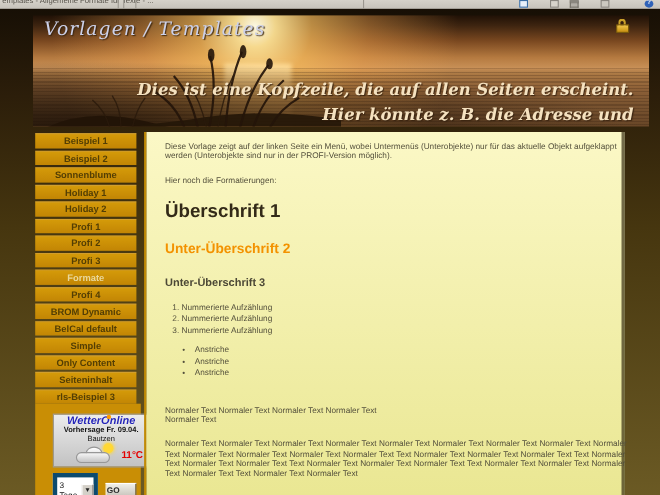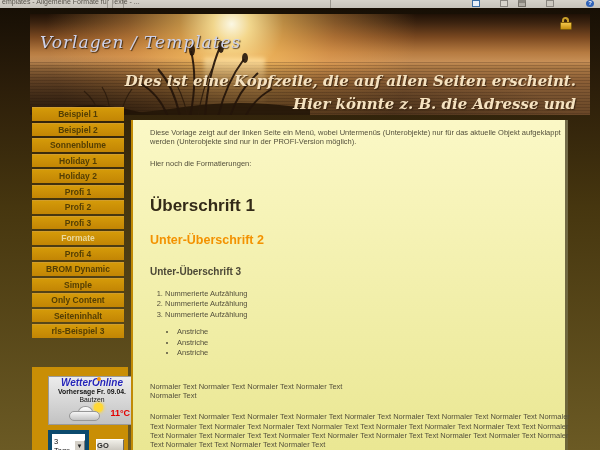--- a/index.html
+++ b/index.html
@@ -40,29 +40,29 @@
       linear-gradient(180deg,#201106 0%, #3d2410 9%, #7a4820 23%, #b57a40 38%, #c78f56 47%,
         #aa7844 53%, #8d6037 66%, #7a5430 80%, #684627 100%); }
   .sea-ripples { position:absolute; left:0; top:48%; right:0; bottom:0;
     background:repeating-linear-gradient(180deg, rgba(44,24,11,0.22) 0 1px, rgba(0,0,0,0) 1px 3px); }
   .sun-reflection { position:absolute; left:31%; top:44%; width:11%; bottom:0;
     background:linear-gradient(180deg, rgba(255,225,160,0.85), rgba(255,190,110,0.35) 55%, rgba(255,190,110,0.08));
     filter:blur(2px); }
   .shore-shadow { position:absolute; left:0; bottom:0; right:0; height:60%;
     background:radial-gradient(ellipse at 8% 100%, rgba(26,15,6,0.85) 0%, rgba(26,15,6,0.4) 40%, rgba(0,0,0,0) 68%); }
   .grass { position:absolute; left:10px; bottom:-2px; }
-  .header-title { position:absolute; left:10px; top:18px; font-family:"DejaVu Serif", serif;
+  .header-title { position:absolute; left:10px; top:3px; font-family:"DejaVu Serif", serif;
     font-style:italic; font-size:17px; letter-spacing:1px; color:#ccd1ea;
     text-shadow:1px 1px 1px rgba(55,35,15,0.9); }
   .header-tagline { position:absolute; right:14px; top:56px; text-align:right;
     font-family:"DejaVu Serif", serif; font-style:italic; font-size:15px; font-weight:bold;
     line-height:1.5; color:#f5e2c0; text-shadow:1px 1px 1px rgba(50,30,12,0.8); }
 
   
-  .sidebar { position:absolute; left:32px; top:99px; width:92px; }
+  .sidebar { position:absolute; left:32px; top:113px; width:92px; }
   .menu-item { height:13.5px; line-height:13.5px; margin-bottom:2px; text-align:center;
     background:linear-gradient(180deg,#d49a09,#c28504); border-top:1px solid rgba(255,230,160,0.25);
     font-size:8.5px; font-weight:bold; color:#533e04; cursor:pointer; }
   .menu-item.active { color:#e9d89c; }
 
   
   .weather { position:absolute; left:32px; top:359px; width:96px; height:83px;
     background:#c98e05; padding:9px 4px 0 16px; }
   .weather-panel { width:88px; height:49px; background:linear-gradient(180deg,#ececec,#c2c2c2);
     border:1px solid #9a9a9a; text-align:center; position:relative; }
@@ -93,21 +93,21 @@
     color:#2a2a2a; text-align:left; line-height:11px; cursor:pointer; }
 
   
   .content { position:absolute; left:131px; top:112px; width:437px; height:330px;
     background:linear-gradient(180deg,#fbf8c6,#eae793); border-left:2px solid #c08a06;
     border-right:3px solid rgba(42,30,8,0.65); padding:8px 10px 0 17px;
     color:#54503c; font-size:7.5px; line-height:1.25; }
   .content p { margin:0; }
   .intro-text { width:420px; }
   .formats-intro { margin-top:12px !important; }
-  .h1 { margin-top:27px; font-size:17px; font-weight:bold; color:#332a18; }
+  .h1 { margin-top:13px; font-size:17px; font-weight:bold; color:#332a18; }
   .h2 { margin-top:17px; font-size:12.5px; font-weight:bold; color:#f39200; }
   .h3 { margin-top:17px; font-size:10px; font-weight:bold; color:#4c4836; }
   .content ol { margin-top:10px; margin-left:15px; line-height:1.4; }
   .content ul { margin-top:7px;  margin-left:27px; line-height:1.4; list-style-type:disc; }
   .normal-block { margin-top:23px; }
   .normal-par { margin-top:12px !important; width:422px; }
 </style>
 </head>
 <body>
 
@@ -173,20 +173,21 @@
     <div class="menu-item">Beispiel 2</div>
     <div class="menu-item">Sonnenblume</div>
     <div class="menu-item">Holiday 1</div>
     <div class="menu-item">Holiday 2</div>
     <div class="menu-item">Profi 1</div>
     <div class="menu-item">Profi 2</div>
     <div class="menu-item">Profi 3</div>
     <div class="menu-item active">Formate</div>
     <div class="menu-item">Profi 4</div>
     <div class="menu-item">BROM Dynamic</div>
+    <div class="menu-item">BelCal default</div>
     <div class="menu-item">Simple</div>
     <div class="menu-item">Only Content</div>
     <div class="menu-item">Seiteninhalt</div>
     <div class="menu-item">rls-Beispiel 3</div>
   </div>
 
   <div class="weather">
     <div class="weather-panel">
       <div class="wo-logo"><span>Wetter</span><span class="wo-o">O</span><span>nline</span></div>
       <div class="wx-forecast">Vorhersage Fr. 09.04.</div>

